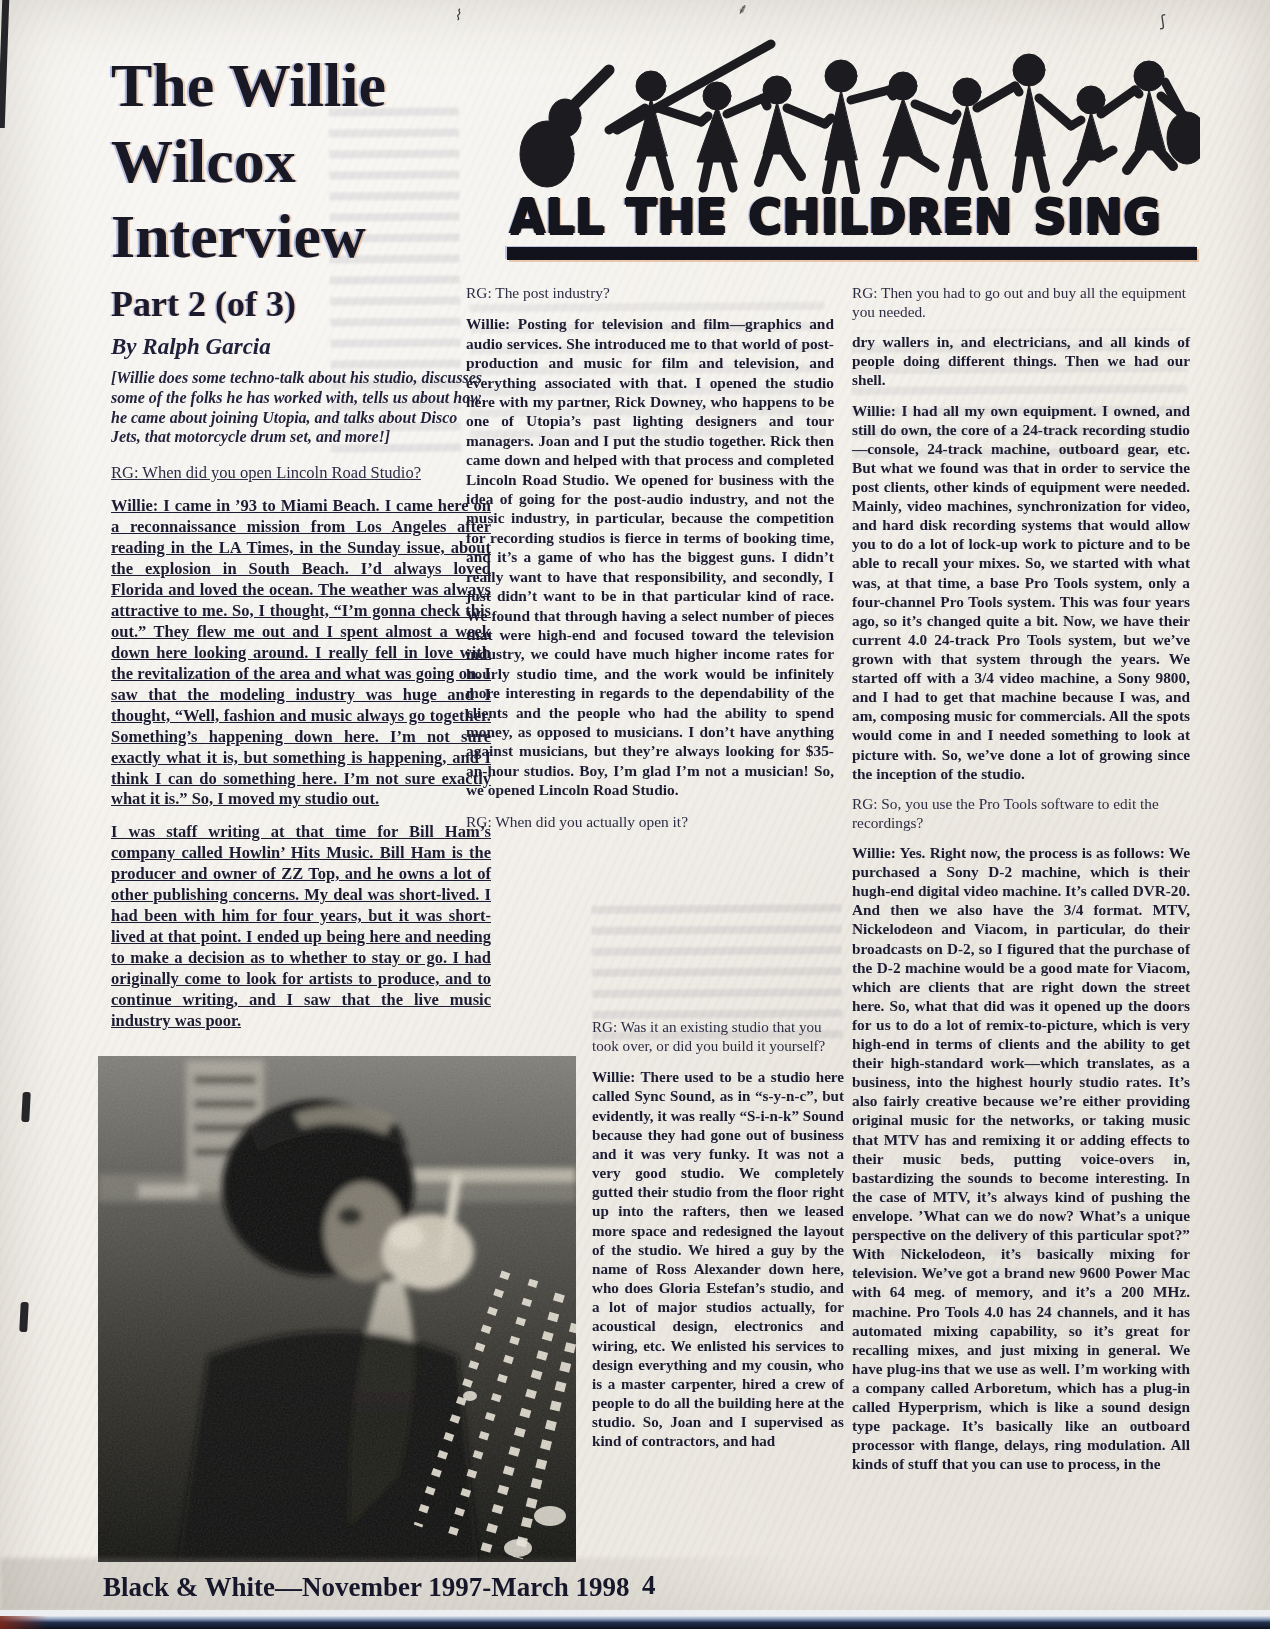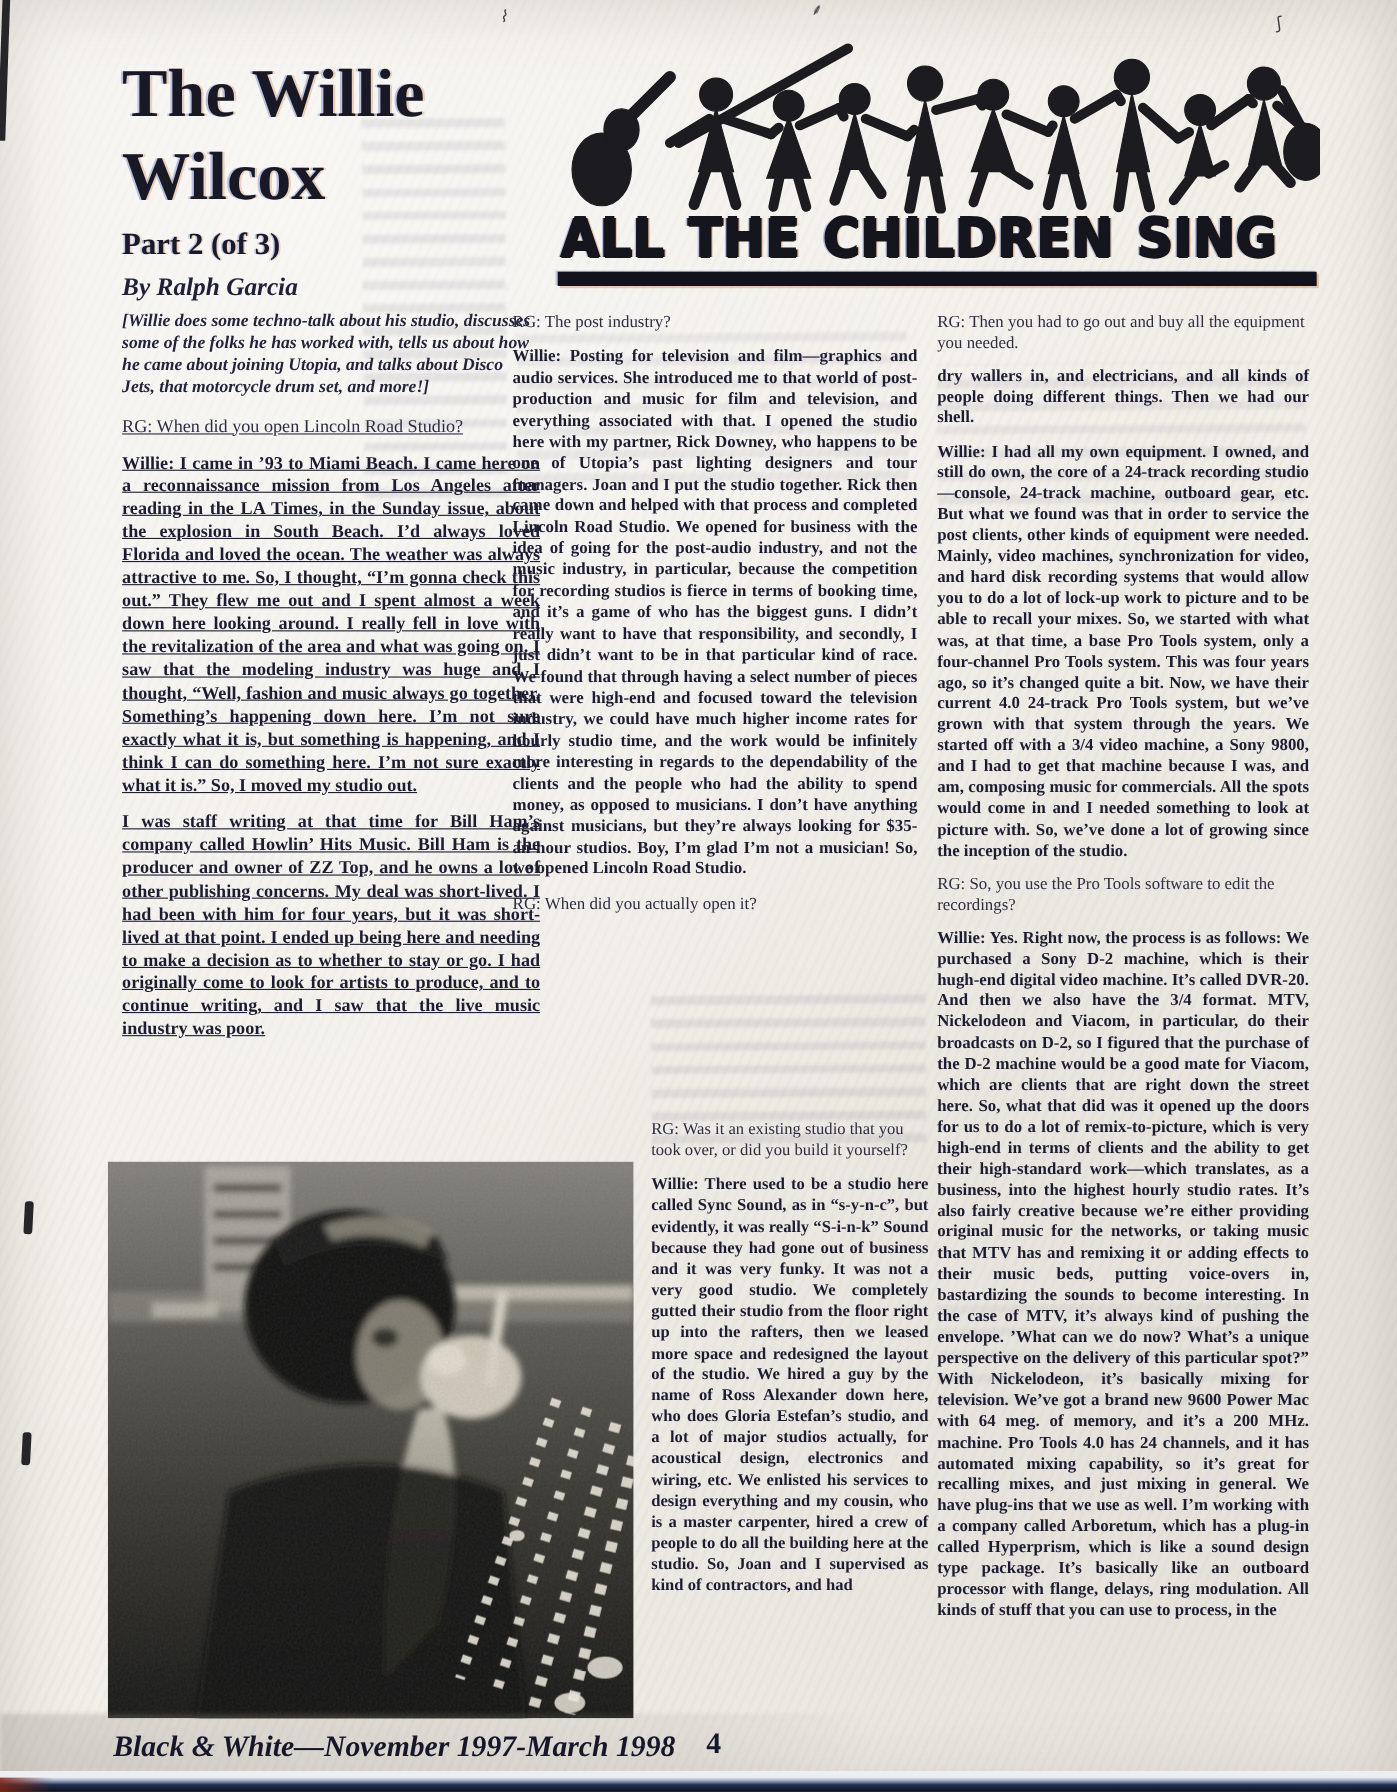--- a/index.html
+++ b/index.html
@@ -10,21 +10,21 @@
       radial-gradient(ellipse at 85% 80%, rgba(190,184,172,.25), transparent 55%),
       repeating-linear-gradient(115deg, rgba(120,114,102,.035) 0 3px, transparent 3px 8px),
       #f2efe9;
     box-shadow: inset 0 0 70px rgba(135,128,115,.3);
     font-family:"Liberation Serif", serif; color:#1e1e30;
   }
   
   .col1 { position:absolute; left:86px; top:48px; width:380px;margin-left:25px; }
   .title-line { font-size:62px; font-weight:bold; line-height:1.22; color:#191926;
     text-shadow: 2px 0 0 rgba(205,95,20,.25), -2px 0 0 rgba(30,60,190,.28); }
-  .part-line { font-size:28px; font-weight:bold; margin-top:8px; color:#1a1a2c;
+  .part-line { font-size:36px; font-weight:bold; margin-top:8px; color:#1a1a2c;
     text-shadow: 1.5px 0 0 rgba(205,95,20,.22), -1.5px 0 0 rgba(30,60,190,.25); }
   .byline { font-size:23px; font-weight:bold; font-style:italic; margin-top:9px; color:#20203a; }
   .intro { font-size:16px; font-weight:bold; font-style:italic; line-height:1.24; margin-top:8px; color:#23233c; }
   .para { margin:0 0 12px 0; }
   .para.q { font-weight:normal; color:#2c2c44; }
   .para.a { font-weight:bold; color:#1c1c32; text-align:justify; }
   .col1 .flow { margin-top:16px; }
   .col1 .para { font-size:16.5px; line-height:1.27;text-decoration:underline; }
   
   .masthead-svg { position:absolute; left:505px; top:34px; }
@@ -51,21 +51,21 @@
   .ghost { position:absolute; pointer-events:none;
     background:repeating-linear-gradient(0deg, transparent 0 13px, rgba(70,70,100,.10) 13px 21px);
     filter:blur(1.3px); transform:rotate(-.4deg); }
   
   .edge-wedge { position:absolute; left:0; top:0; width:7px; height:128px; background:#26262a; transform:skewX(-2deg); }
   .staple { position:absolute; width:8px; height:30px; background:#26262a; border-radius:3px; transform:rotate(3deg); }
   .speck { position:absolute; color:#3a3a40; font-size:15px; font-family:"DejaVu Sans Mono", monospace; }
   
   .footer-band { position:absolute; left:0; top:1558px; width:790px; height:54px;
     background:linear-gradient(90deg, rgba(148,142,132,.30), rgba(148,142,132,.12) 80%, transparent); filter:blur(2px); }
-  .footer-pub { position:absolute; left:103px; top:1572px; font-size:27px; font-weight:bold; font-style:italic; color:#17172b; }
+  .footer-pub { position:absolute; left:103px; top:1572px; font-size:27px; font-weight:bold; color:#17172b; }
   .footer-page { position:absolute; left:642px; top:1570px; font-size:27px; font-weight:bold; color:#17172b; }
   .bottom-strip { position:absolute; left:0; top:1610px; width:1270px; height:19px;
     background:linear-gradient(180deg, #eceef1 0 30%, #8fa0bf 48%, #22304e 66%, #0a101e 100%); }
   .bottom-red { position:absolute; left:0; top:1616px; width:48px; height:13px;
     background:linear-gradient(90deg, rgba(130,40,22,.85), transparent); }
 </style>
 </head>
 <body>
 
 <div class="page">
@@ -151,20 +151,21 @@
       <ellipse cx="682" cy="104" rx="20" ry="26"></ellipse>
       <line x1="676" y1="78" x2="660" y2="48" stroke-width="9"></line>
     </g>
   </svg>
   <div class="masthead-title">ALL THE CHILDREN SING</div>
   <div class="masthead-rule"></div>
 
   <div class="col1">
     <div class="title-line">The Willie</div>
     <div class="title-line">Wilcox</div>
+    <div class="title-line">Interview</div>
     <div class="part-line">Part 2 (of 3)</div>
     <div class="byline">By Ralph Garcia</div>
     <div class="intro">[Willie does some techno-talk about his studio, discusses some of the folks he has worked with, tells us about how he came about joining Utopia, and talks about Disco Jets, that motorcycle drum set, and more!]</div>
     <div class="flow">
         <p class="para q">RG: When did you open Lincoln Road Studio?</p>
         <p class="para a">Willie: I came in ’93 to Miami Beach. I came here on a reconnaissance mission from Los Angeles after reading in the LA Times, in the Sunday issue, about the explosion in South Beach. I’d always loved Florida and loved the ocean. The weather was always attractive to me. So, I thought, “I’m gonna check this out.” They flew me out and I spent almost a week down here looking around. I really fell in love with the revitalization of the area and what was going on. I saw that the modeling industry was huge and I thought, “Well, fashion and music always go together. Something’s happening down here. I’m not sure exactly what it is, but something is happening, and I think I can do something here. I’m not sure exactly what it is.” So, I moved my studio out.</p>
         <p class="para a">I was staff writing at that time for Bill Ham’s company called Howlin’ Hits Music. Bill Ham is the producer and owner of ZZ Top, and he owns a lot of other publishing concerns. My deal was short-lived. I had been with him for four years, but it was short-lived at that point. I ended up being here and needing to make a decision as to whether to stay or go. I had originally come to look for artists to produce, and to continue writing, and I saw that the live music industry was poor.</p>
       </div>
   </div>
 

